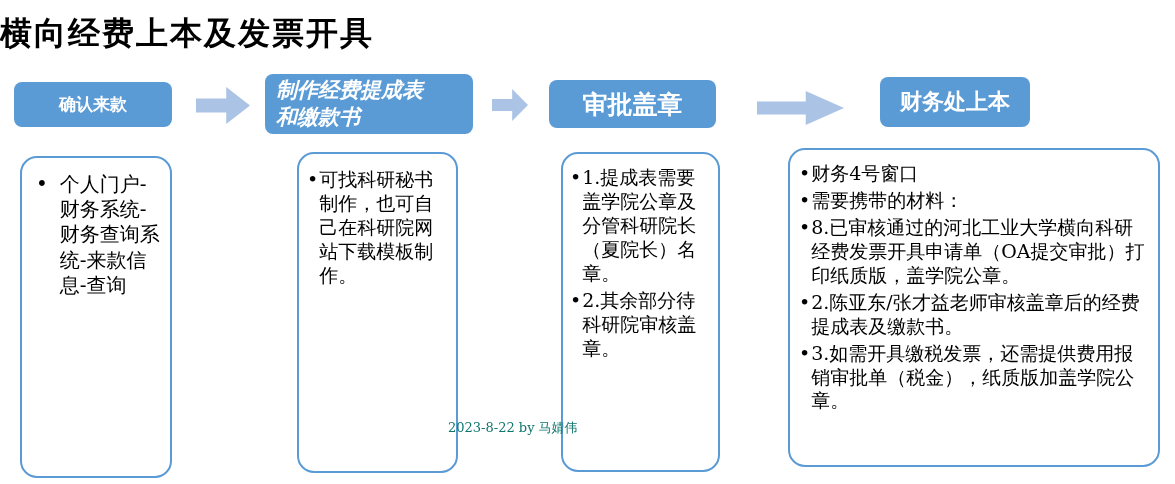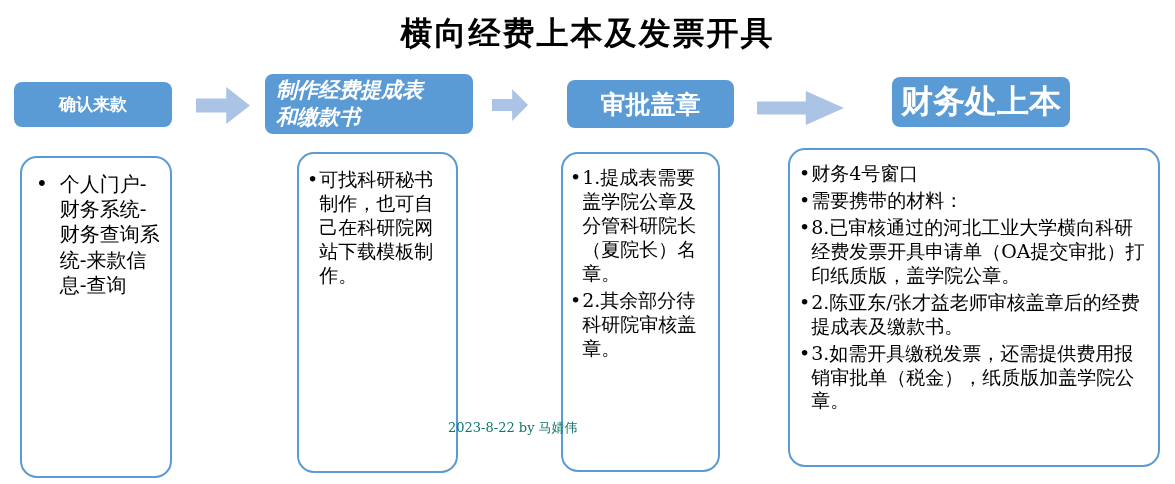--- a/index.html
+++ b/index.html
@@ -1,33 +1,33 @@
 <!DOCTYPE html>
 <html><head>
 <meta charset="utf-8">
 <style>
   html,body{margin:0;padding:0;background:#ffffff;}
   .canvas{
     position:relative;width:1175px;height:484px;background:#ffffff;overflow:hidden;
     font-family:"DejaVu Sans","Liberation Sans",sans-serif;color:#000;
   }
   .title{
-    position:absolute;top:12px;left:0;width:100%;text-align:center;
+    position:absolute;top:12px;left:0;width:100%;text-align:left;
     font-size:32px;font-weight:600;letter-spacing:2px;color:#000;
   }
   .header-box{
     position:absolute;background:#5B9BD5;color:#ffffff;border-radius:8px;
     display:flex;align-items:center;justify-content:center;
     font-weight:bold;box-sizing:border-box;
   }
   .h1{left:14px;top:82px;width:158px;height:45px;font-size:17px;}
   .h2{left:265px;top:74px;width:208px;height:60px;font-size:21px;justify-content:flex-start;padding-left:11px;line-height:1.3;}
   .h2 .hdr-label{display:block;width:158px;font-style:italic;}
-  .h3{left:549px;top:80px;width:167px;height:48px;font-size:25px;margin-left:18px;}
-  .h4{left:880px;top:77px;width:178px;height:50px;font-size:32px;margin-left:12px;}
+  .h3{left:549px;top:80px;width:167px;height:48px;font-size:25px;}
+  .h4{left:880px;top:77px;width:150px;height:50px;font-size:22px;}
   .arrow{
     position:absolute;background:#ABC4E6;
     clip-path:polygon(0 31%,56% 31%,56% 0,100% 50%,56% 100%,56% 69%,0 69%);
   }
   .a1{left:196px;top:87px;width:54px;height:37px;}
   .a2{left:492px;top:89px;width:36px;height:32px;}
   .a3{left:757px;top:91px;width:87px;height:34px;}
   .body-box{
     position:absolute;background:#ffffff;border:2px solid #5B9BD5;border-radius:17px;
     box-sizing:border-box;font-family:"DejaVu Serif","Liberation Serif",serif;

